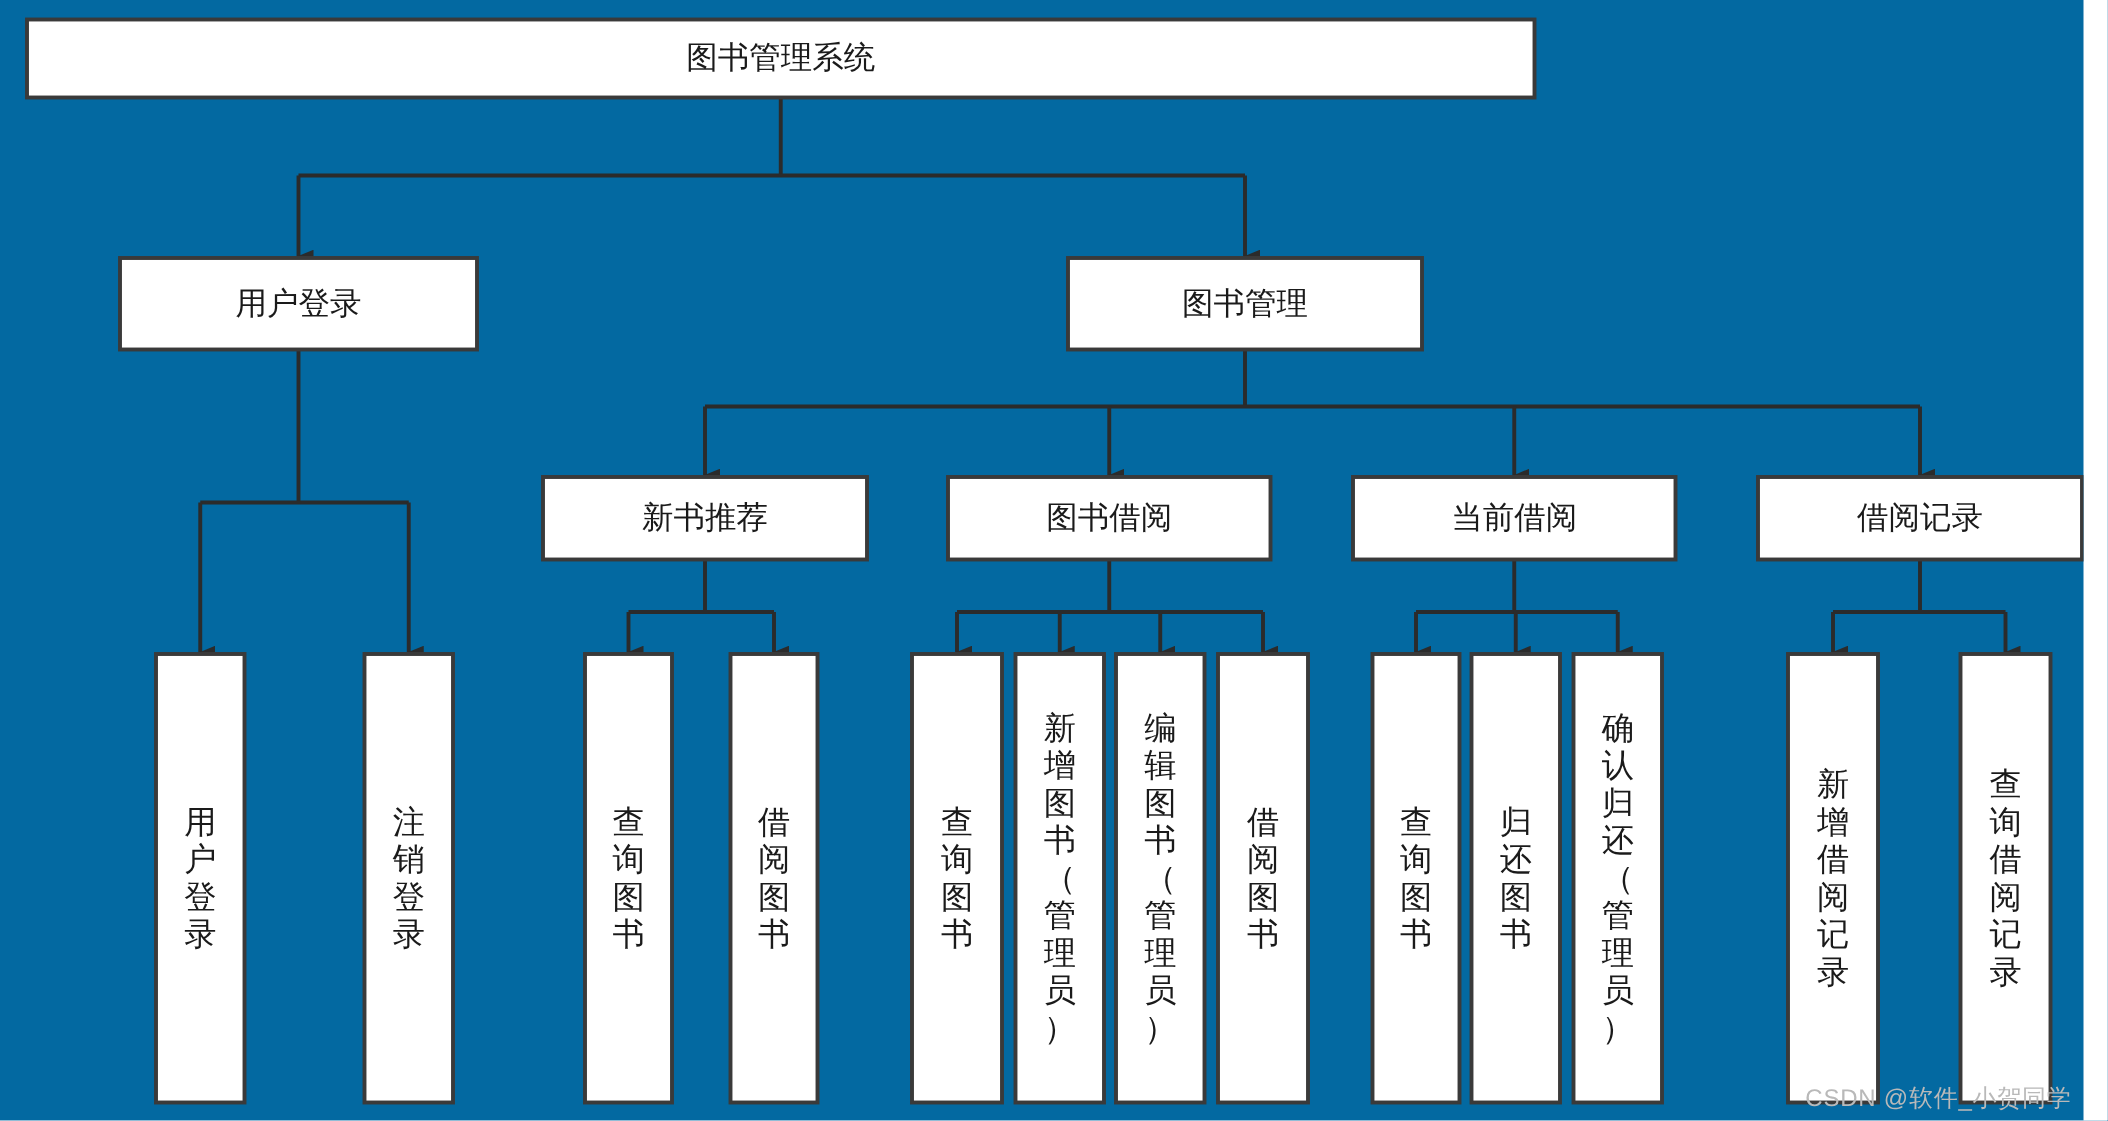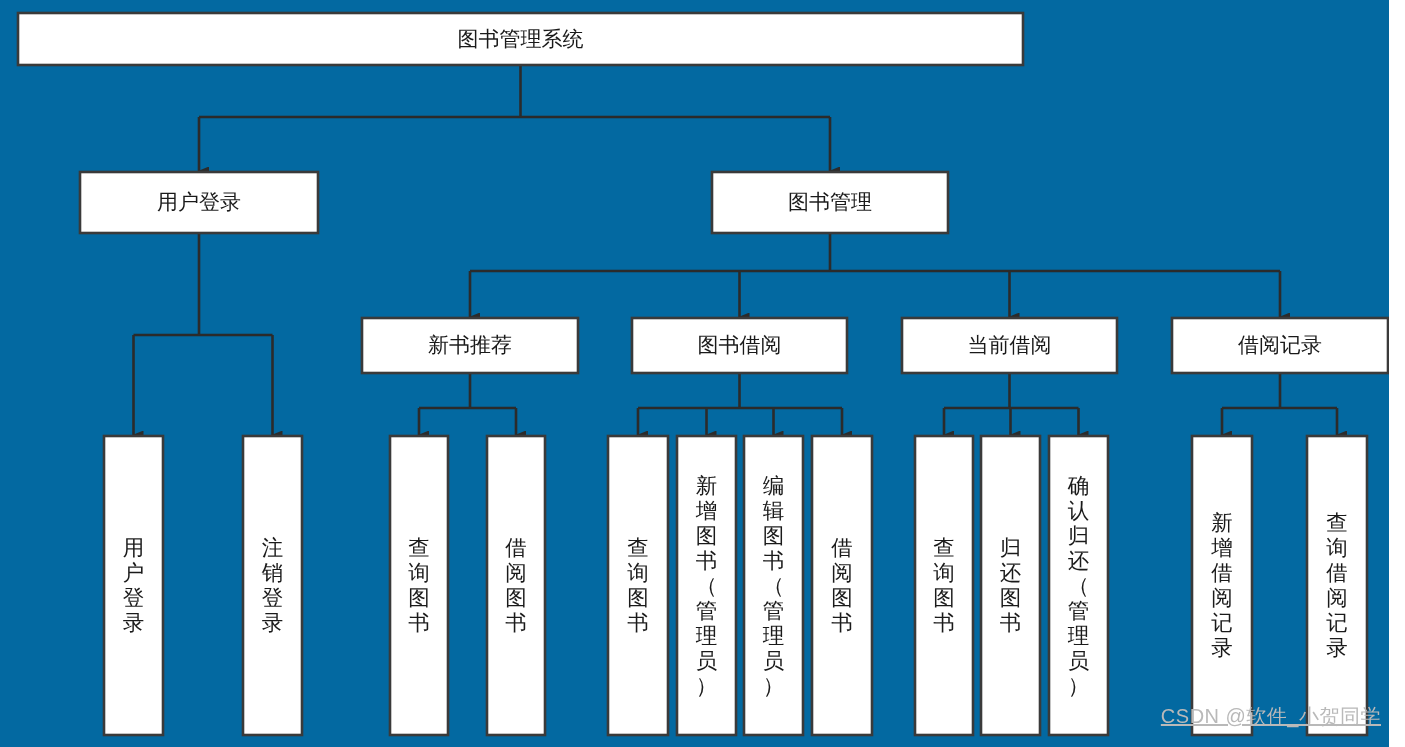--- a/index.html
+++ b/index.html
@@ -43,28 +43,27 @@
     text-anchor: middle;
   }
   .edge {
     stroke: #2b2b2b;
     stroke-width: 2.6;
     fill: none;
   }
   .watermark {
     position: absolute;
     right: 8px;
-    bottom: 17px;
+    bottom: 4px;
     color: #b9b9b9;
-    font-size: 20px;
+    font-size: 16px;
     font-family: "Liberation Sans", "DejaVu Sans", sans-serif;
     letter-spacing: 0.5px;
     white-space: nowrap;
     pointer-events: none;
-    text-decoration: underline;
   }
 </style>
 </head>
 <body>
 
 <div id="canvas">
   <svg id="diagram" viewBox="0 0 1405 747">
     <defs>
       <marker id="arrowhead" markerWidth="9" markerHeight="11" refX="4.5" refY="10" orient="auto" markerUnits="userSpaceOnUse">
         <polygon points="0,0 9,0 4.5,11" fill="#2b2b2b"></polygon>

